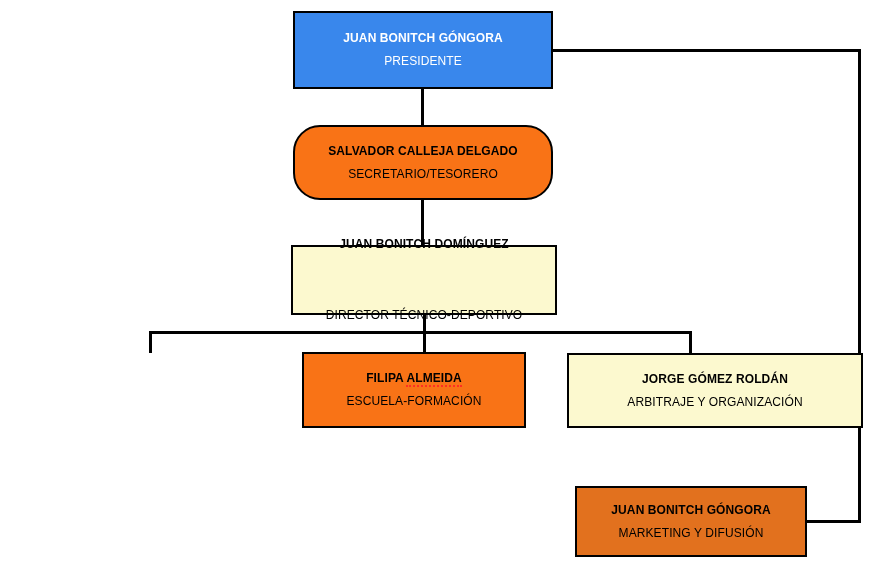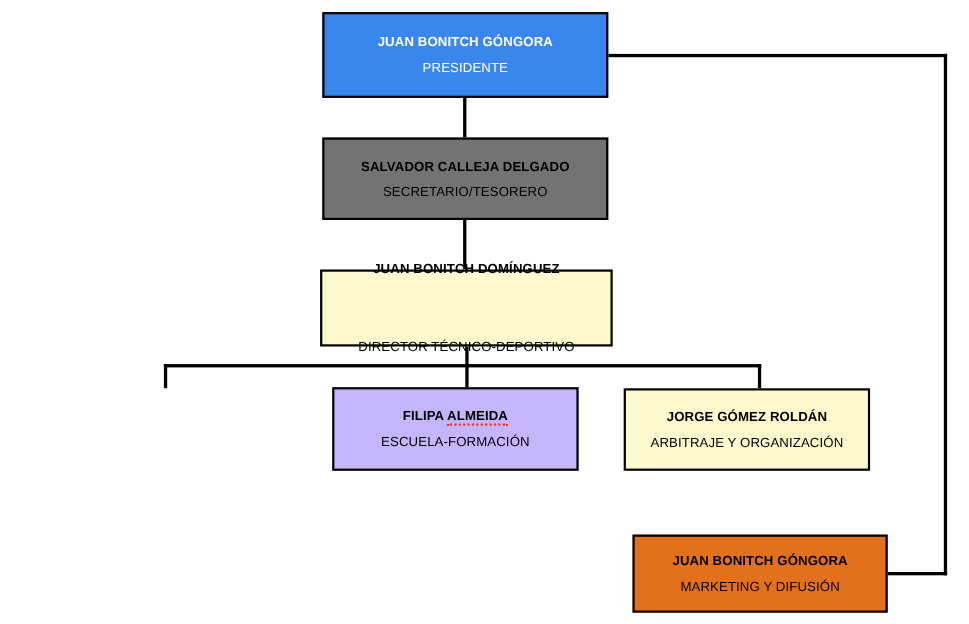--- a/index.html
+++ b/index.html
@@ -30,25 +30,25 @@
     font-size: 12px;
     line-height: 23px;
     color: #000000;
     letter-spacing: 0.1px;
   }
   .node .name { font-weight: bold; }
   .node .role { font-weight: normal; }
 
   
   .n-presidente   { left: 293px; top: 11px;  width: 260px; height: 78px; background: #3987EC; color: #ffffff; }
-  .n-secretario   { left: 293px; top: 125px; width: 260px; height: 75px; background: #737373; }
+  .n-secretario   { left: 293px; top: 125px; width: 260px; height: 75px; background: #f97316; border-radius: 27px; }
   .n-director     { left: 291px; top: 245px; width: 266px; height: 70px; background: #FCF9CF; gap: 48px; }
   .n-tecnificacion{ left: 30px;  top: 352px; width: 244px; height: 71px; background: #FCF9CF; }
-  .n-escuela      { left: 302px; top: 352px; width: 224px; height: 76px; background: #c4b5fd; }
-  .n-arbitraje    { left: 567px; top: 353px; width: 224px; height: 75px; background: #FCF9CF; }
+  .n-escuela      { left: 302px; top: 352px; width: 224px; height: 76px; background: #f97316; }
+  .n-arbitraje    { left: 567px; top: 353px; width: 296px; height: 75px; background: #FCF9CF; }
   .n-marketing    { left: 575px; top: 486px; width: 232px; height: 71px; background: #E2711E; }
 
   
   .c-pres-secr   { left: 421px; top: 89px;  width: 3px;   height: 36px; }
   .c-secr-dir    { left: 421px; top: 200px; width: 3px;   height: 45px; }
   .c-dir-branch  { left: 423px; top: 315px; width: 3px;   height: 18px; }
   .c-branch-h    { left: 149px; top: 331px; width: 543px; height: 3px;  }
   .c-drop-left   { left: 149px; top: 331px; width: 3px;   height: 22px; }
   .c-drop-mid    { left: 423px; top: 331px; width: 3px;   height: 22px; }
   .c-drop-right  { left: 689px; top: 331px; width: 3px;   height: 23px; }

